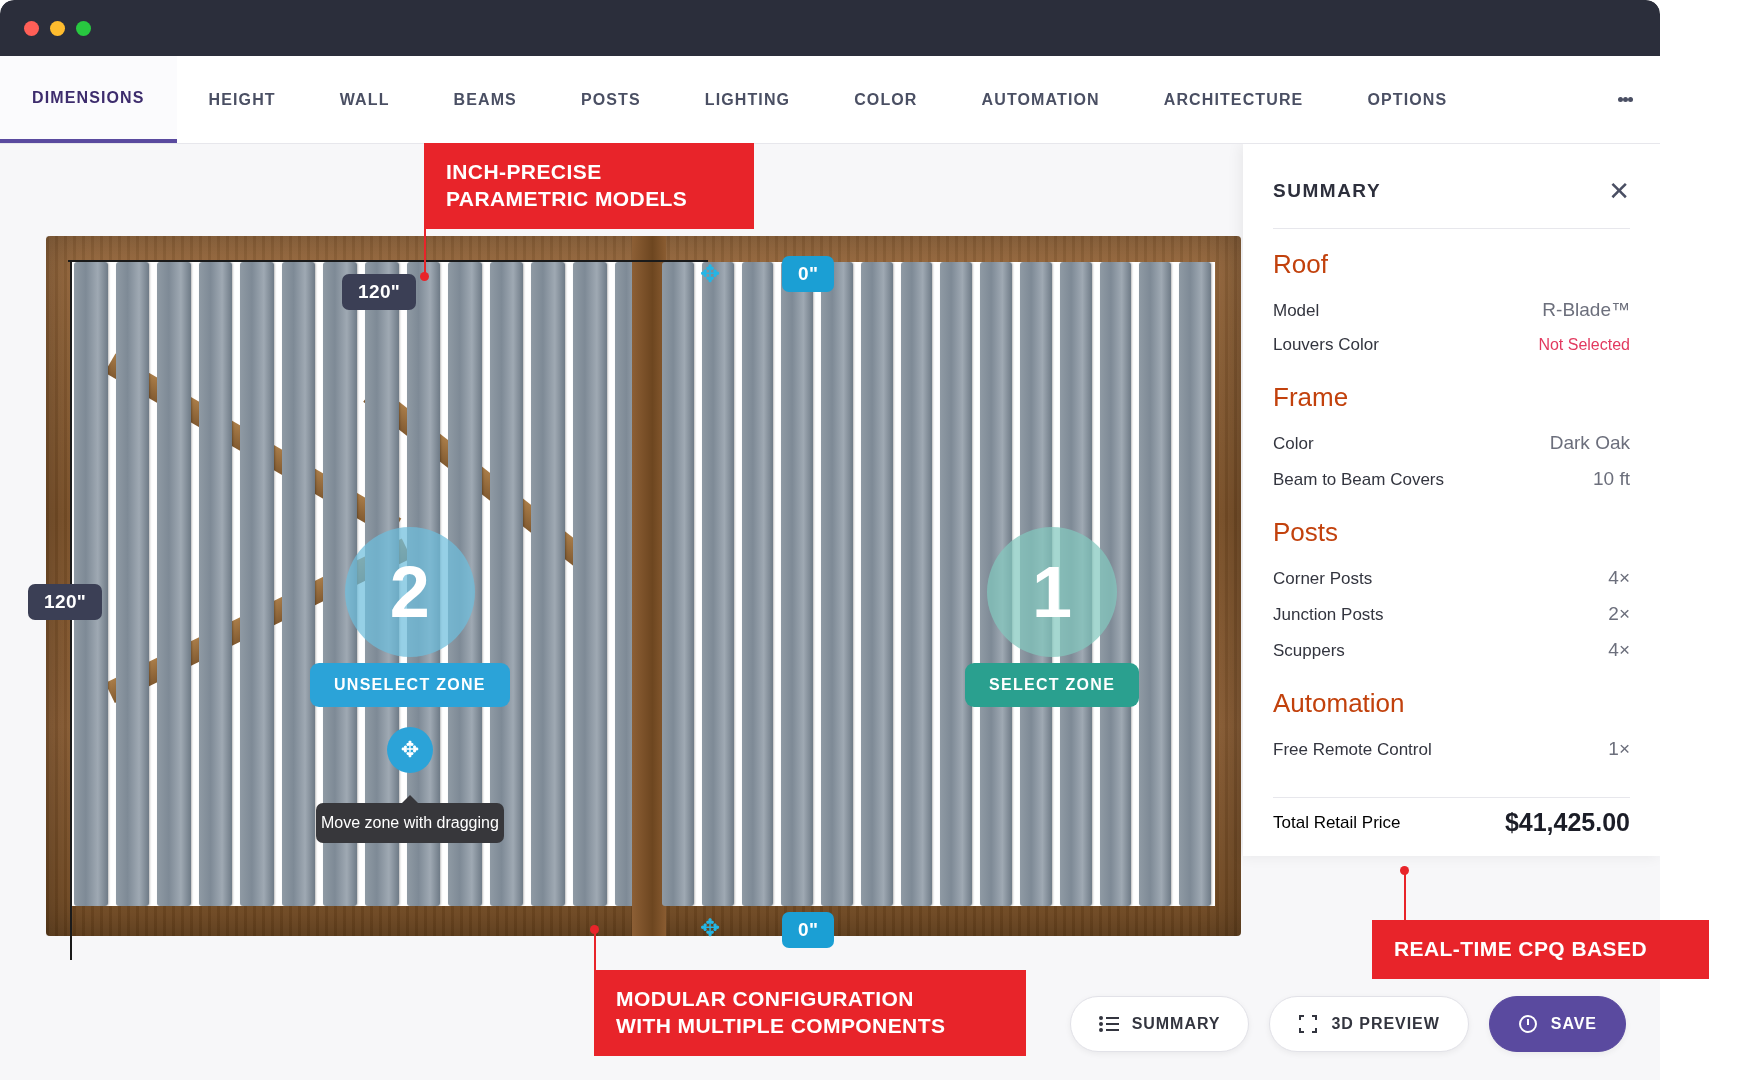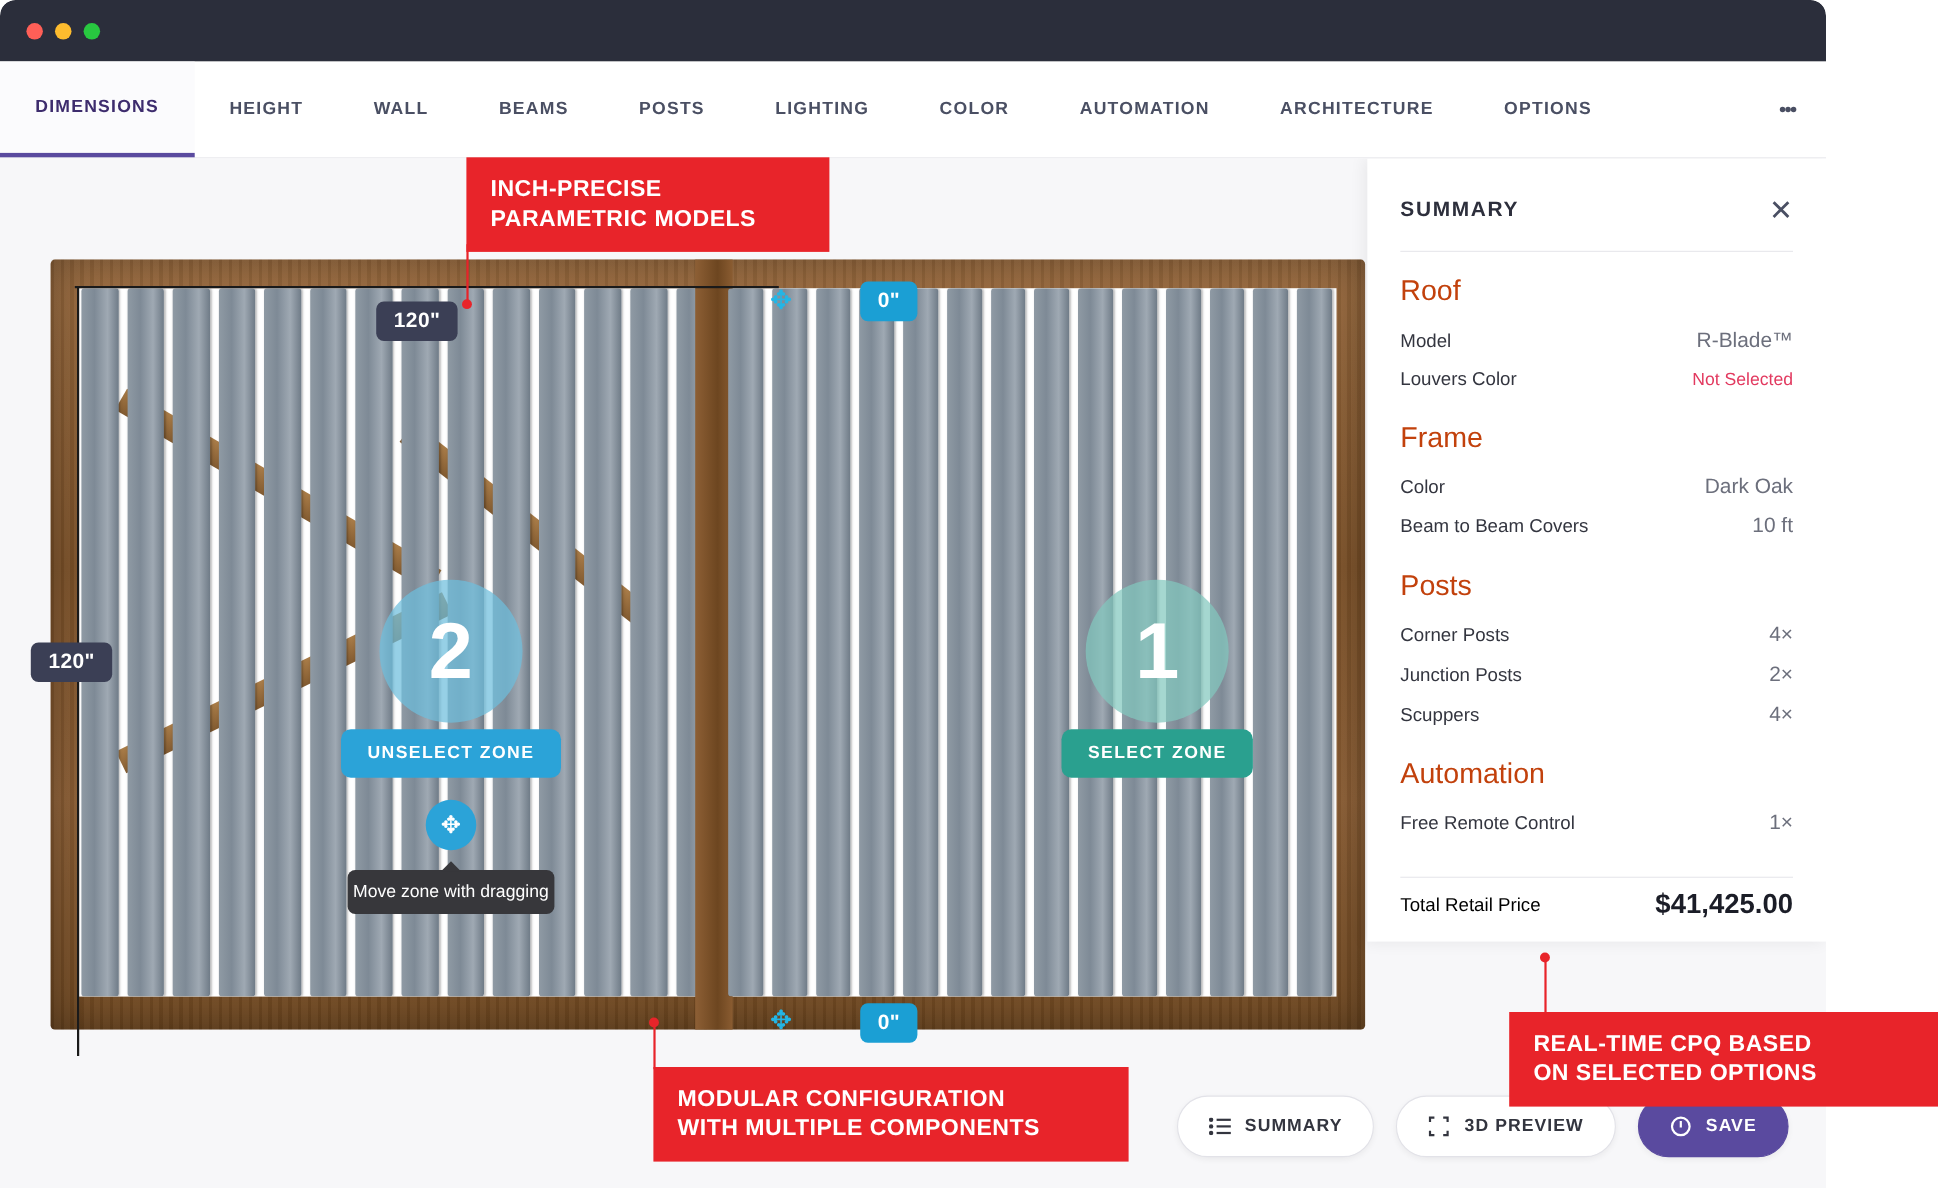--- a/index.html
+++ b/index.html
@@ -102,21 +102,21 @@
     padding:13px 24px; border-radius:9px; cursor:pointer; white-space:nowrap;
   }
   .zone-btn.unselect { background:#2ba3d8; }
   .zone-btn.select { background:#2aa08f; }
   .move-handle {
     margin-top:20px; width:46px; height:46px; border-radius:50%;
     background:#2ba3d8; color:#fff; display:flex; align-items:center; justify-content:center;
     font-size:22px; cursor:grab;
   }
   .tooltip {
-    margin-top:18px; background:#37373b; color:#fff; font-size:16px;
+    margin-top:30px; background:#37373b; color:#fff; font-size:16px;
     padding:11px 5px; border-radius:7px; position:relative; white-space:nowrap;
   }
   .tooltip:before {
     content:""; position:absolute; top:-8px; left:50%; transform:translateX(-50%);
     border-left:9px solid transparent; border-right:9px solid transparent;
     border-bottom:9px solid #37373b;
   }
 
   
   .summary {
@@ -391,20 +391,19 @@
   <div class="leader" style="left:424px; top:222px; height:55px;"></div>
   <div class="leader-dot" style="left:420px; top:272px;"></div>
 
   <div class="callout" style="left:594px; top:970px; width:432px;">
     <div>MODULAR CONFIGURATION</div>
     <div>WITH MULTIPLE COMPONENTS</div>
   </div>
   <div class="leader" style="left:594px; top:930px; height:42px;"></div>
   <div class="leader-dot" style="left:590px; top:925px;"></div>
 
-  <div class="callout" style="left:1372px; top:920px; width:390px;">
+  <div class="callout" style="left:1372px; top:920px; width:337px;">
     <div>REAL-TIME CPQ BASED</div>
-    <div>ON SELECTED OPTIONS</div>
   </div>
   <div class="leader" style="left:1404px; top:872px; height:50px;"></div>
   <div class="leader-dot" style="left:1400px; top:866px;"></div>
 
 </div>
 
 </body></html>

